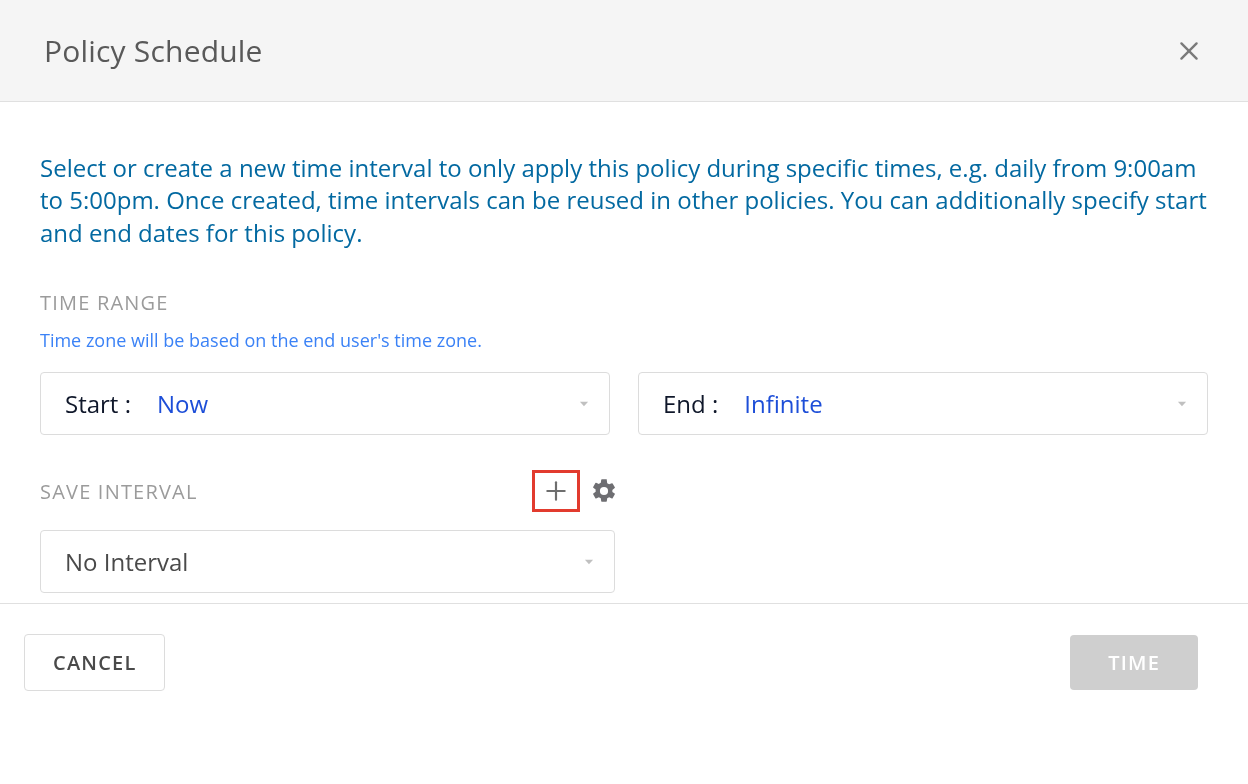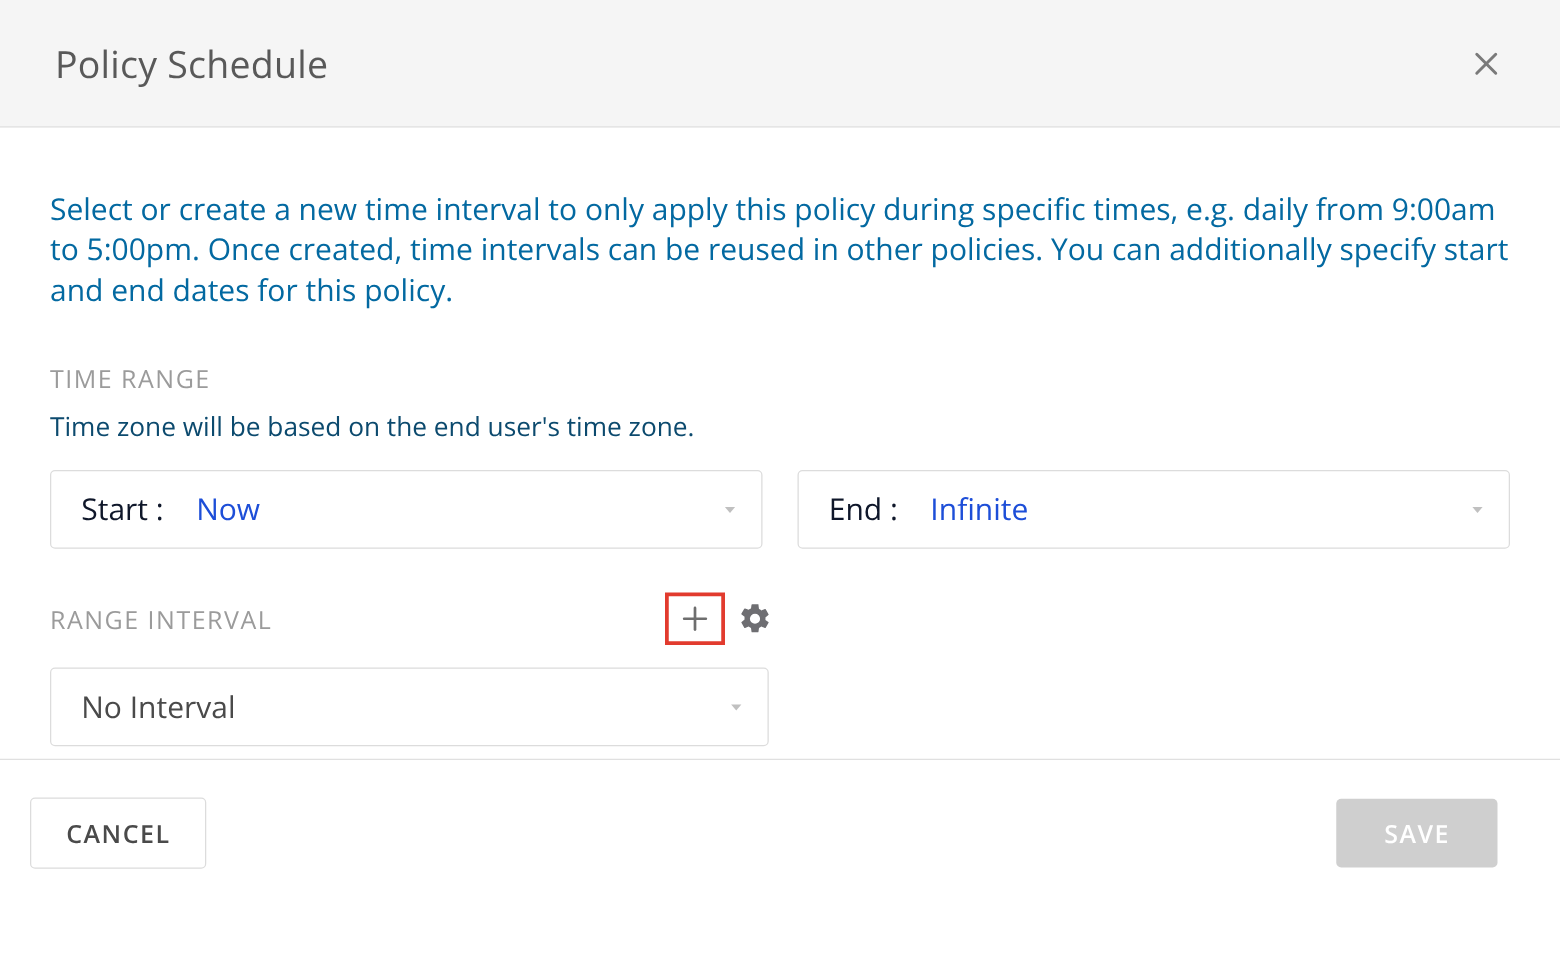--- a/index.html
+++ b/index.html
@@ -43,22 +43,22 @@
     margin: 0 0 40px 0;
   }
   .section-label {
     font-size: 20px;
     letter-spacing: 1.2px;
     color: #9b9b9b;
     font-weight: 400;
     margin: 0 0 12px 0;
   }
   .tz-note {
-    font-size: 21px;
-    color: #0c4a6e;
+    font-size: 18px;
+    color: #3b82f6;
     margin: 0 0 20px 0;
   }
   .range-row {
     display: flex;
     gap: 28px;
     margin-bottom: 35px;
   }
   .dropdown {
     position: relative;
     flex: 1;
@@ -183,21 +183,21 @@
         <span class="dd-value">Infinite</span>
         <span class="dd-caret">
           <svg width="14" height="14" viewBox="0 0 24 24" fill="currentColor">
               <path d="M5 8l7 8 7-8z"></path>
             </svg>
         </span>
       </div>
     </div>
 
     <div class="interval-header">
-      <div class="section-label" style="margin:0;">RANGE INTERVAL</div>
+      <div class="section-label" style="margin:0;">SAVE INTERVAL</div>
       <div class="interval-spacer"></div>
       <div class="plus-wrap">
         <svg width="26" height="26" viewBox="0 0 24 24" fill="none" stroke="currentColor" stroke-width="2" stroke-linecap="round">
           <line x1="12" y1="4" x2="12" y2="20"></line>
           <line x1="4" y1="12" x2="20" y2="12"></line>
         </svg>
       </div>
       <div class="gear-wrap">
         <svg width="28" height="28" viewBox="0 0 24 24" fill="currentColor">
           <path d="M19.14,12.94a7.14,7.14,0,0,0,.05-.94,7.14,7.14,0,0,0-.05-.94l2.03-1.58a.5.5,0,0,0,.12-.64l-1.92-3.32a.5.5,0,0,0-.61-.22l-2.39.96a7.03,7.03,0,0,0-1.62-.94l-.36-2.54A.5.5,0,0,0,13.9,2h-3.8a.5.5,0,0,0-.49.42L9.25,4.96a7.03,7.03,0,0,0-1.62.94l-2.39-.96a.5.5,0,0,0-.61.22L2.71,8.48a.5.5,0,0,0,.12.64L4.86,10.7a7.14,7.14,0,0,0-.05.94,7.14,7.14,0,0,0,.05.94L2.83,14.16a.5.5,0,0,0-.12.64l1.92,3.32a.5.5,0,0,0,.61.22l2.39-.96a7.03,7.03,0,0,0,1.62.94l.36,2.54a.5.5,0,0,0,.49.42h3.8a.5.5,0,0,0,.49-.42l.36-2.54a7.03,7.03,0,0,0,1.62-.94l2.39.96a.5.5,0,0,0,.61-.22l1.92-3.32a.5.5,0,0,0-.12-.64ZM12,15.5A3.5,3.5,0,1,1,15.5,12,3.5,3.5,0,0,1,12,15.5Z"></path>
@@ -211,16 +211,16 @@
         <svg width="14" height="14" viewBox="0 0 24 24" fill="currentColor">
             <path d="M5 8l7 8 7-8z"></path>
           </svg>
       </span>
     </div>
 
   </div>
 
   <div class="footer">
     <div class="btn btn-cancel">CANCEL</div>
-    <div class="btn btn-save">SAVE</div>
+    <div class="btn btn-save">TIME</div>
   </div>
 
 </div>
 
 </body></html>

